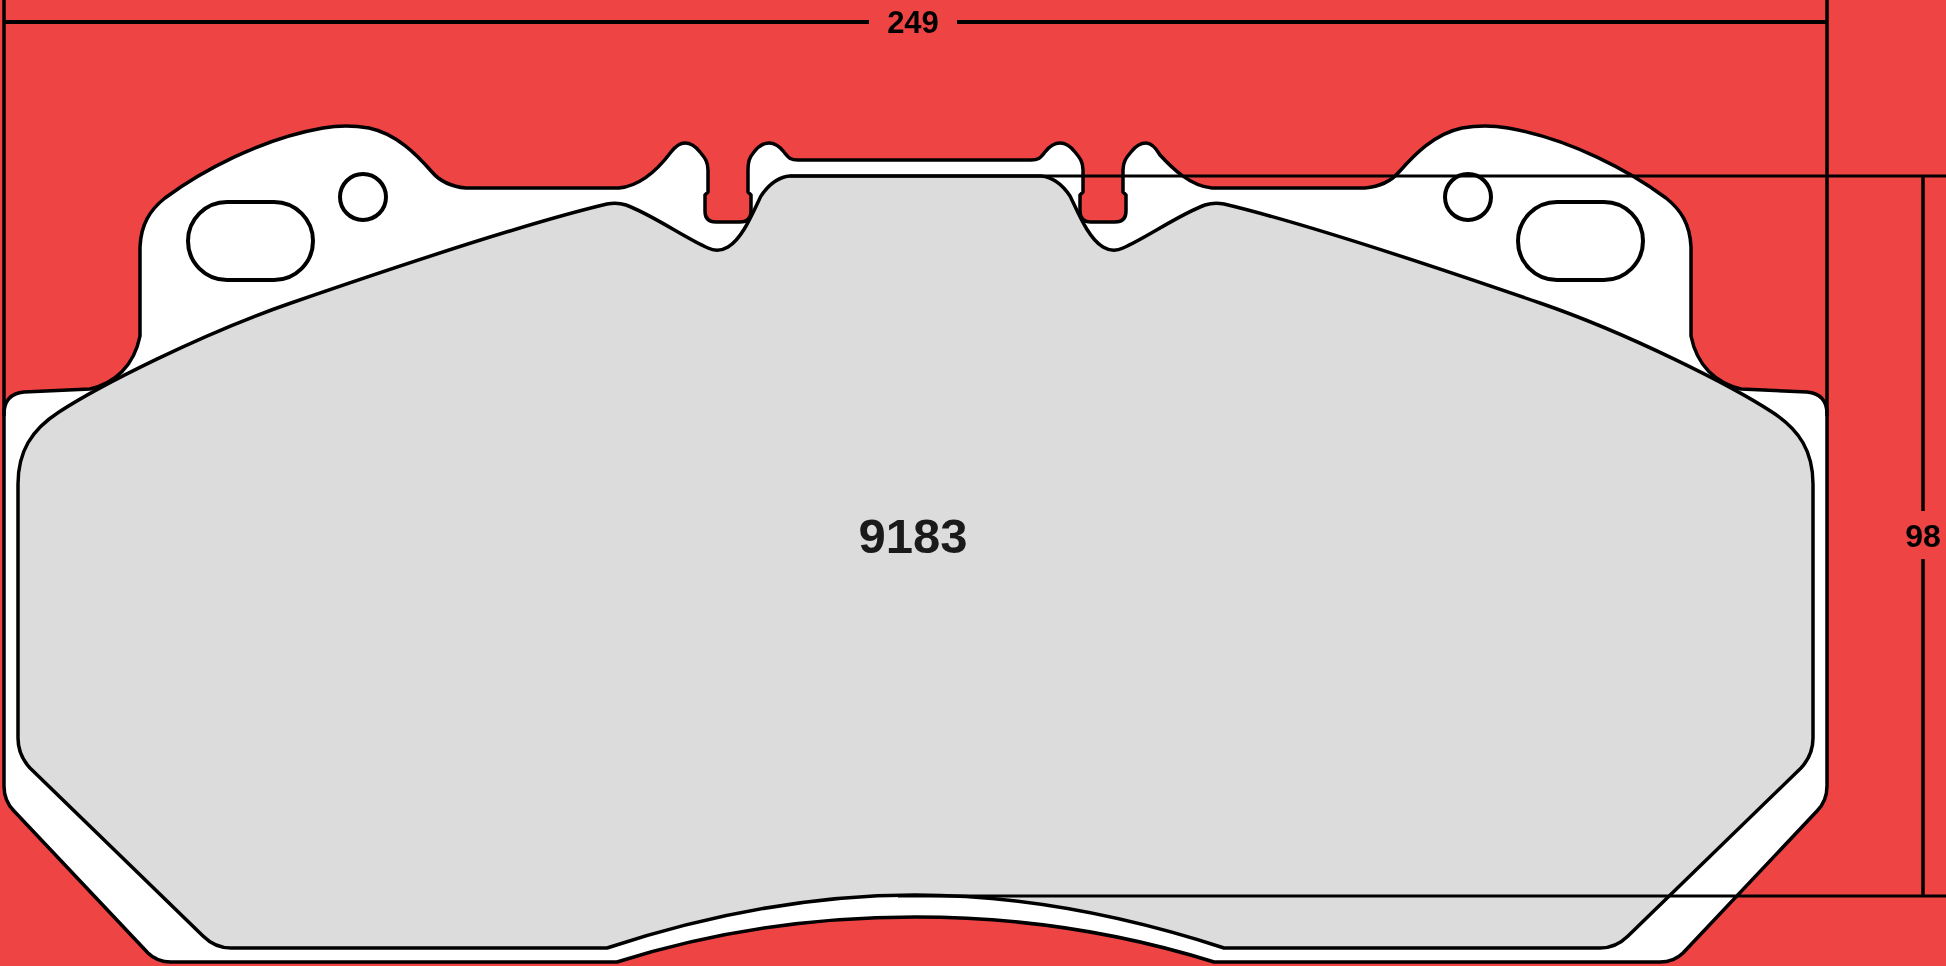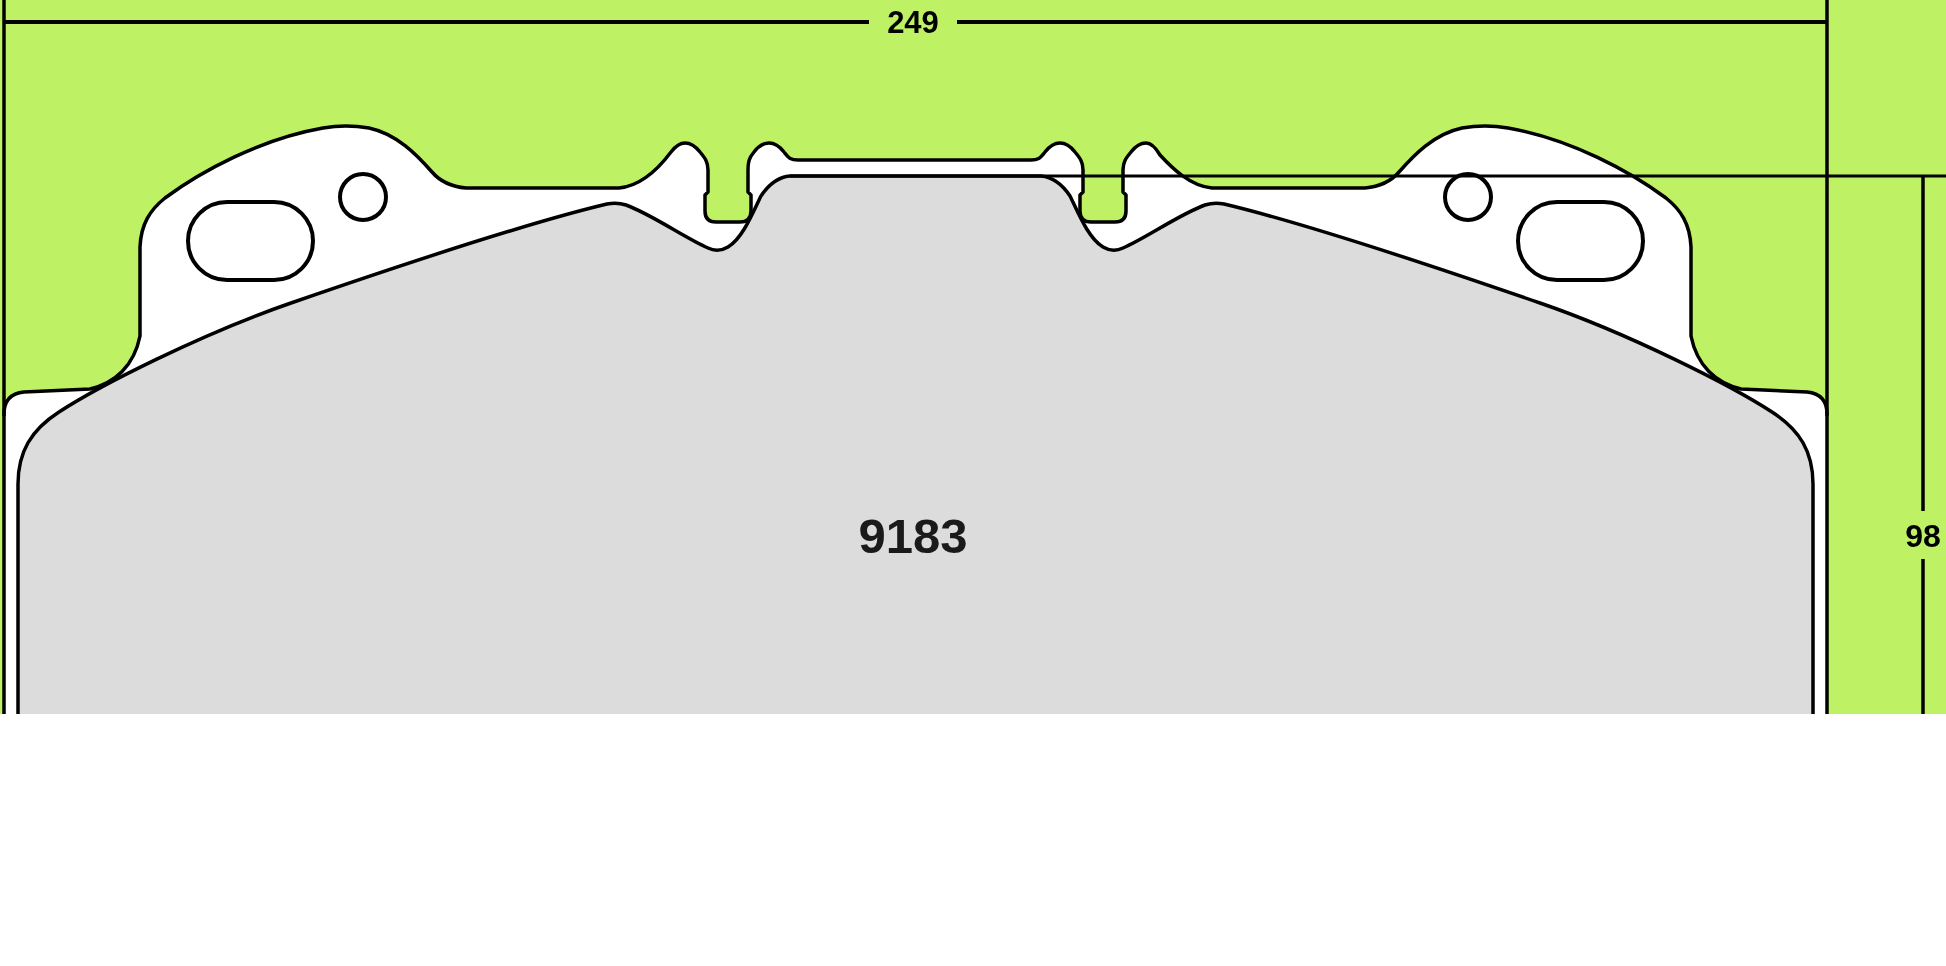--- a/index.html
+++ b/index.html
@@ -1,20 +1,20 @@
 <!DOCTYPE html>
 <html><head>
 <meta charset="utf-8">
 <style>
   html, body { margin: 0; padding: 0; background: #ffffff; }
   .canvas {
     position: relative;
     width: 1946px;
-    height: 714px;
-    background: #bef264;
+    height: 966px;
+    background: #ef4444;
     font-family: "Liberation Sans", sans-serif;
     overflow: hidden;
   }
   svg { display: block; }
   .dim-text {
     font-family: "Liberation Sans", "DejaVu Sans", sans-serif;
     font-weight: bold;
     fill: #000000;
   }
   .part-text {

